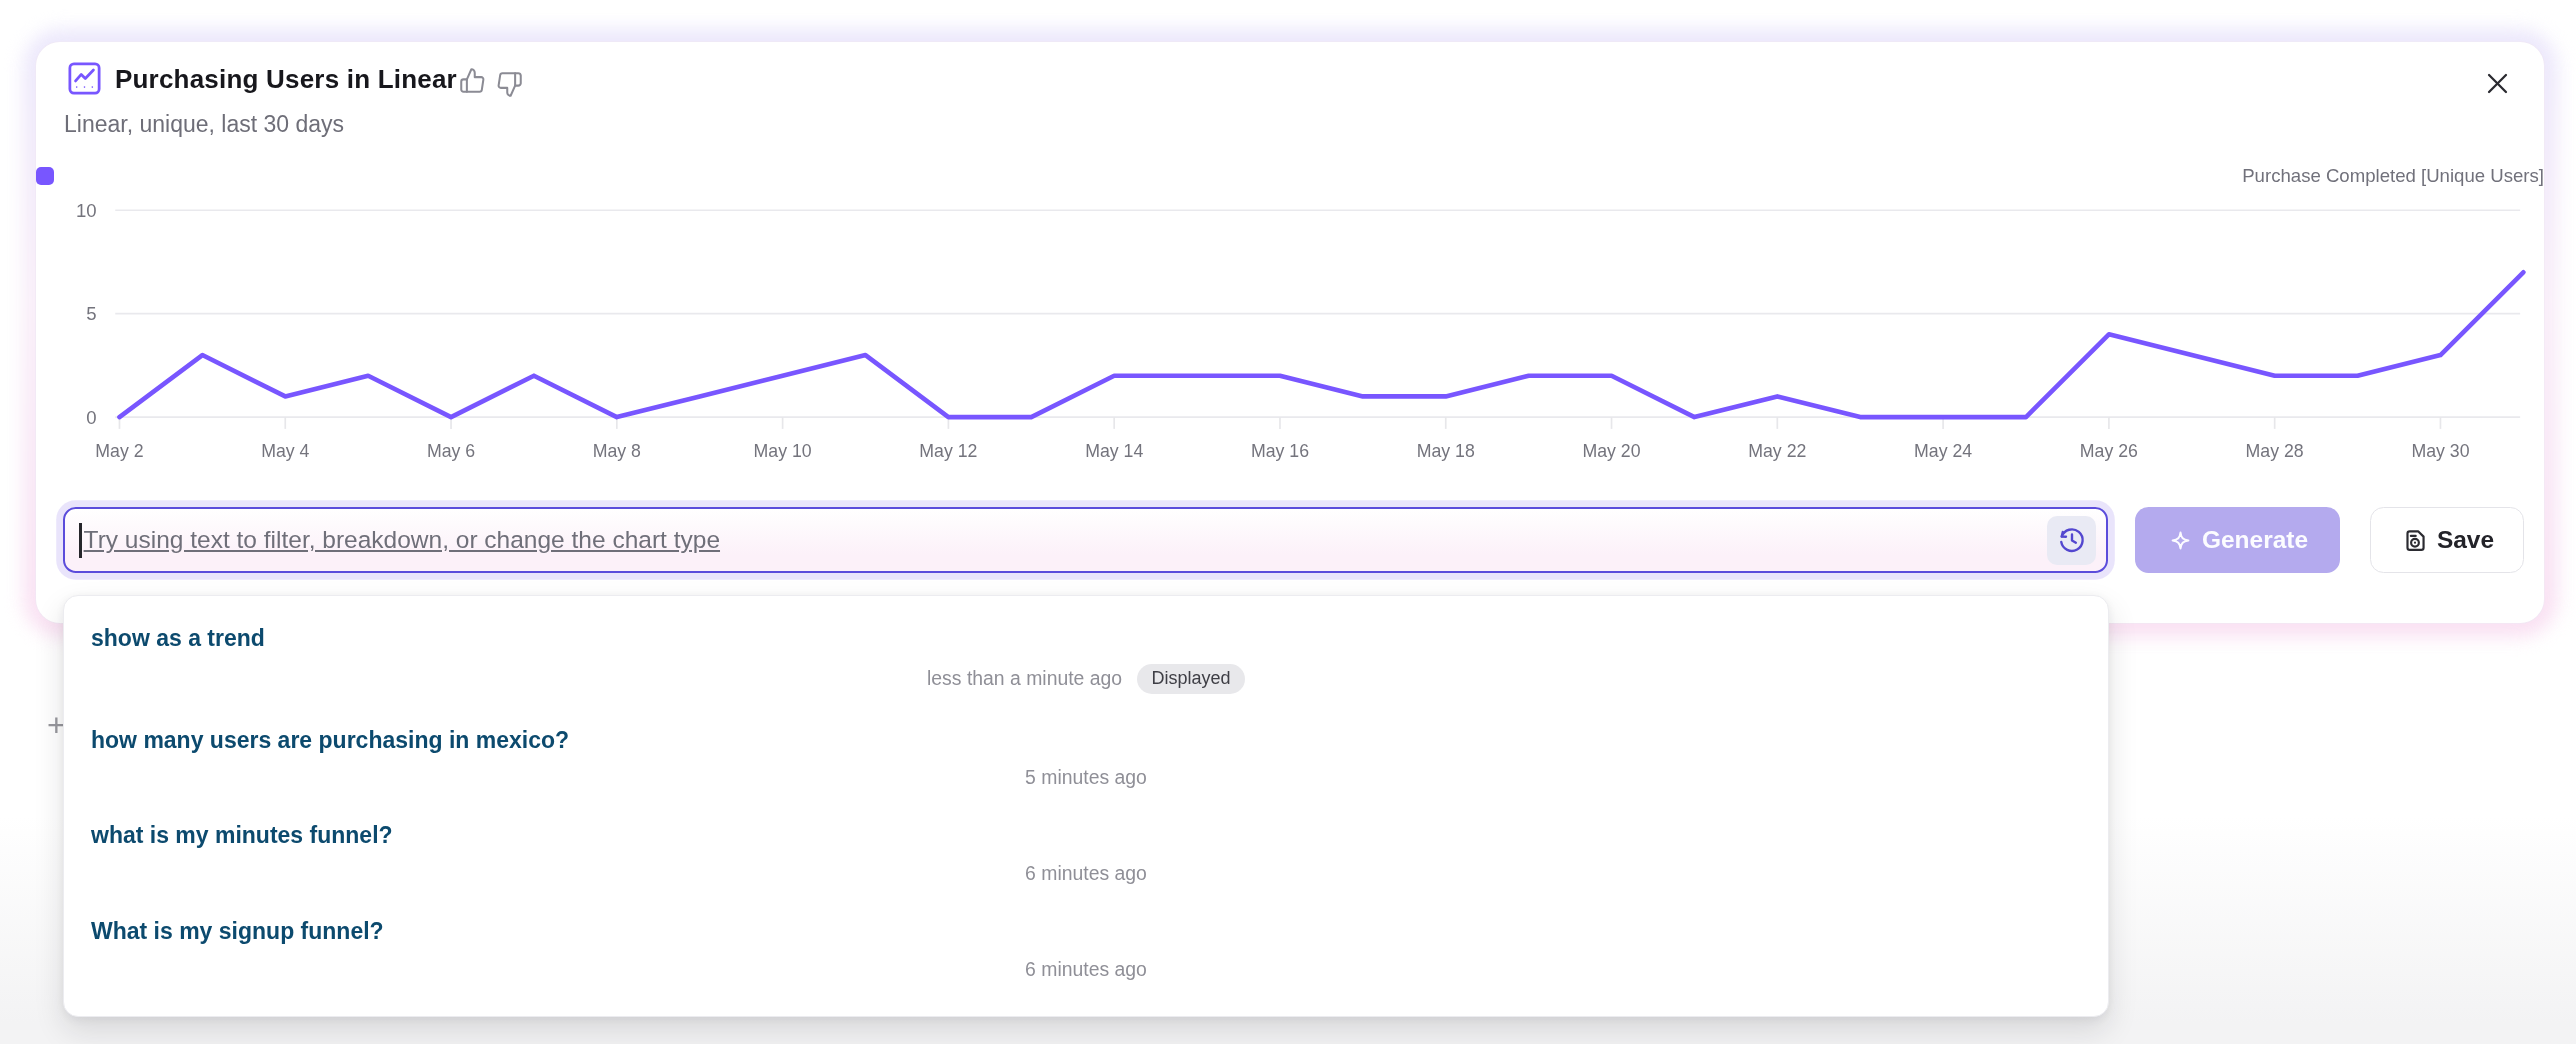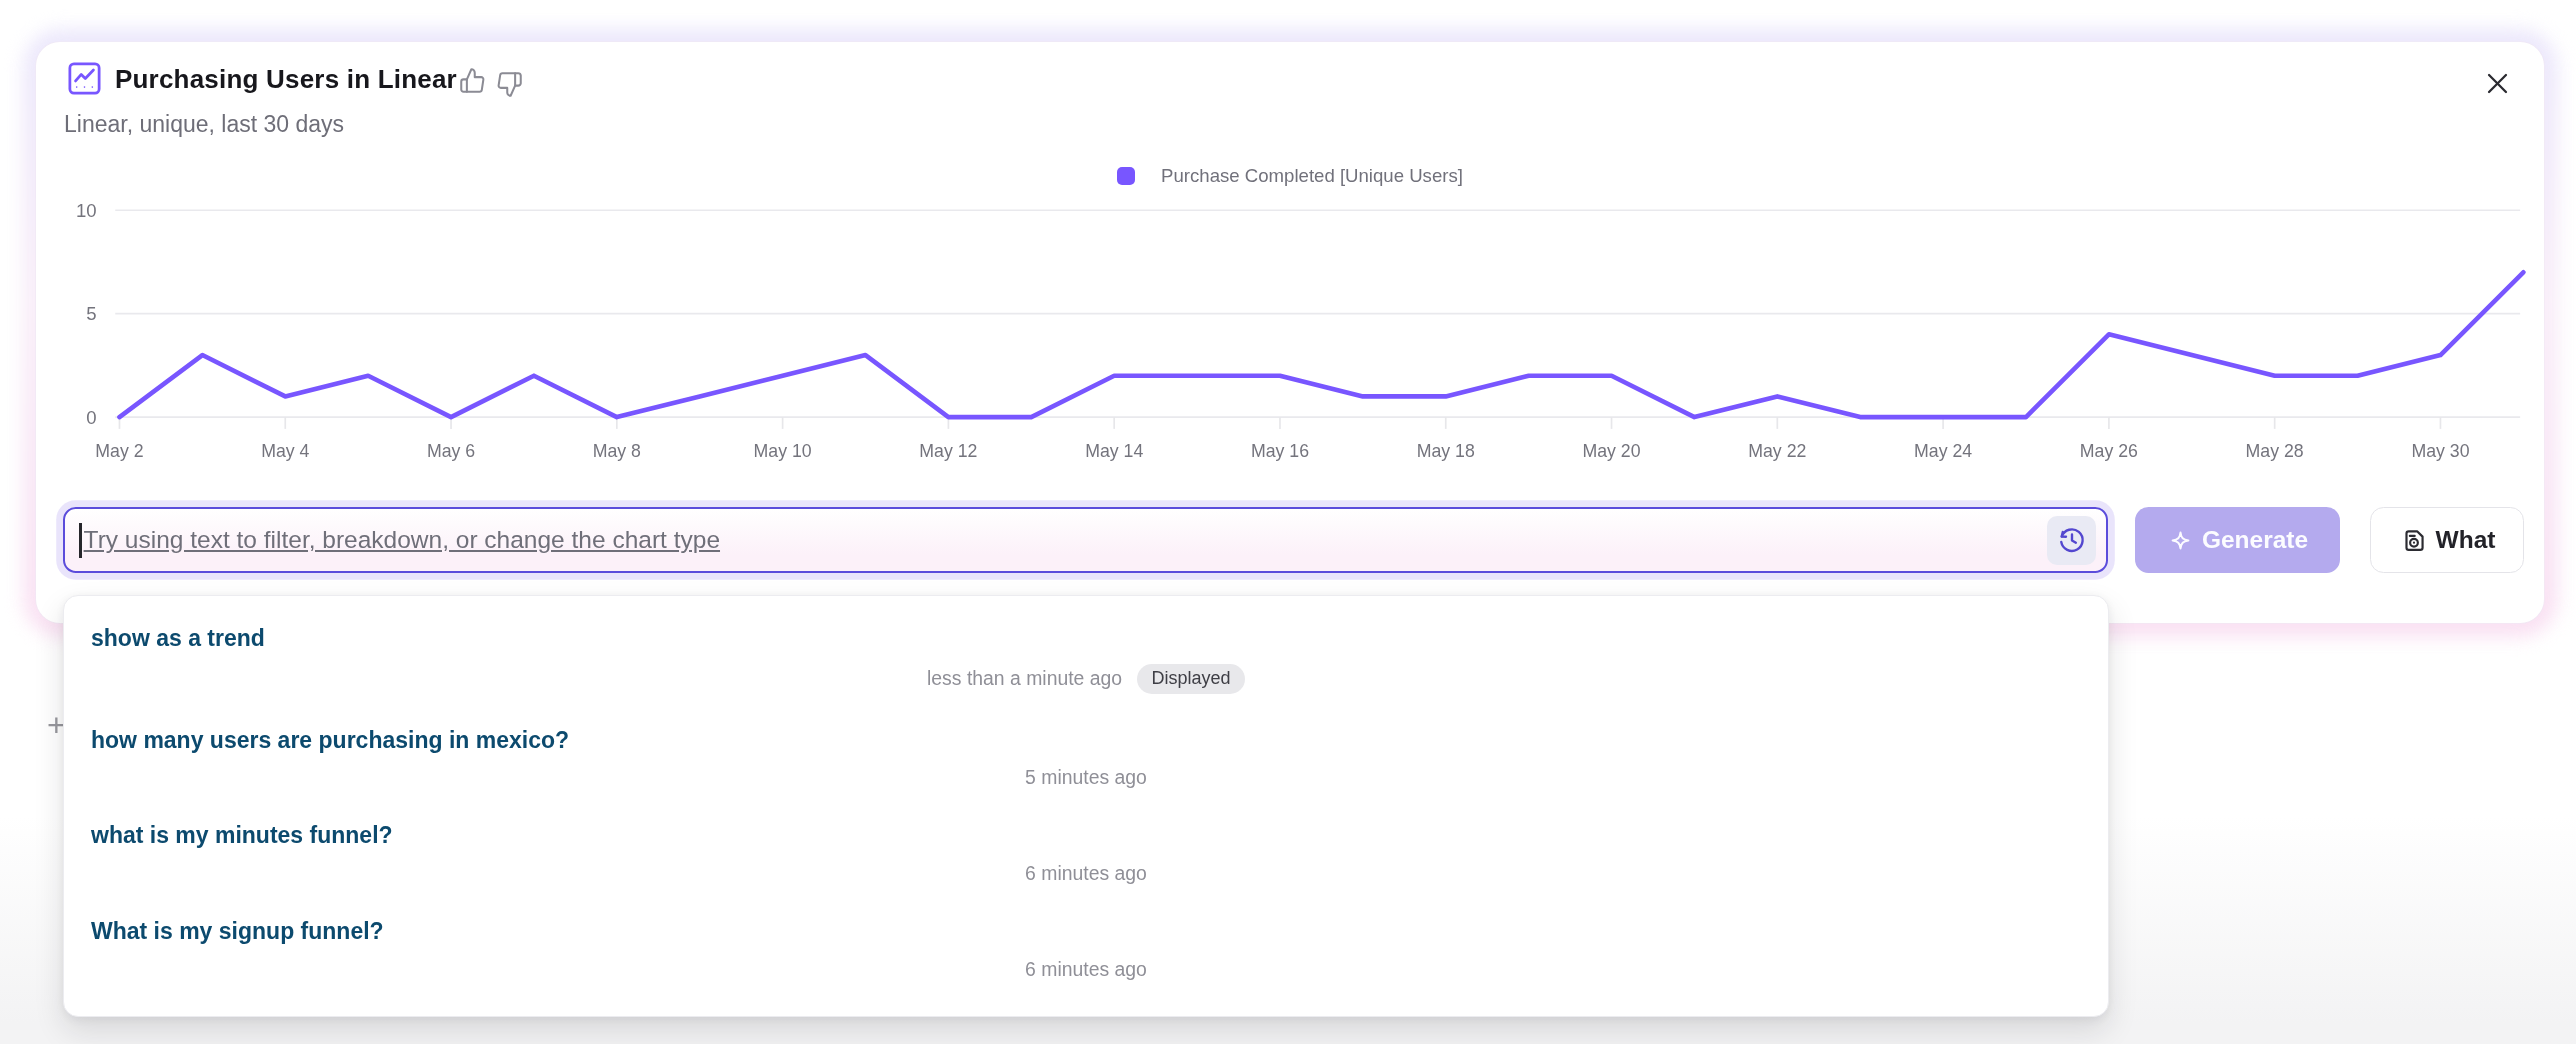--- a/index.html
+++ b/index.html
@@ -26,21 +26,21 @@
   
   .chart-type-icon { position:absolute; left:29px; top:17px; width:39px; height:39px; }
   .card-title { position:absolute; left:79px; top:22px; font-size:26px; font-weight:700; color:#17171c; letter-spacing:0.2px; }
   .icon-btn { position:absolute; background:none; border:none; cursor:pointer; padding:0; line-height:0; }
   .thumb-up-btn   { left:423px; top:25px; }
   .thumb-down-btn { left:460px; top:29px; }
   .close-btn { right:32px; top:27px; left:auto; }
   .card-subtitle { position:absolute; left:28px; top:69px; font-size:23px; color:#6e6e78; }
 
   
-  .legend { position:absolute; left:0; right:0; top:123px; display:flex; justify-content:center; align-items:center; gap:26px; }
+  .legend { position:absolute; left:0; right:0; top:123px; display:flex; justify-content:space-between; align-items:center; gap:26px; }
   .legend-swatch { width:18px; height:18px; border-radius:5px; background:#7856ff; display:inline-block; }
   .legend-label { font-size:18.6px; color:#71717b; }
 
   
   .chart-area { position:absolute; left:0; top:148px; width:2506px; height:287px; }
 
   
   .prompt-input {
     position:absolute; left:27px; top:465px; width:2045px; height:66px;
     border:2.5px solid #5b4cdb; border-radius:12.7px;
@@ -193,21 +193,21 @@
 
       <button class="btn save-btn">
         <span>
           <svg viewBox="0 0 24 24" width="29" height="29" fill="none" stroke="#2b2b31" stroke-width="1.8" stroke-linecap="round" stroke-linejoin="round">
             <path d="M8 4.5 h7.2 l4.3 4.3 V18 a1.8 1.8 0 0 1 -1.8 1.8 H8 A1.8 1.8 0 0 1 6.2 18 V6.3 A1.8 1.8 0 0 1 8 4.5 Z"></path>
             <line x1="9" y1="8.2" x2="13" y2="8.2"></line>
             <circle cx="12.4" cy="13.8" r="3.2"></circle>
             <circle cx="12.4" cy="13.8" r="0.9" fill="#2b2b31" stroke="none"></circle>
           </svg>
         </span>
-        <span>What</span>
+        <span>Save</span>
       </button>
 
     </div>
   </div>
 
   <div class="plus-mark">+</div>
 
   <div class="dropdown">
     <div class="history-item">
       <div class="item-title">show as a trend</div>

